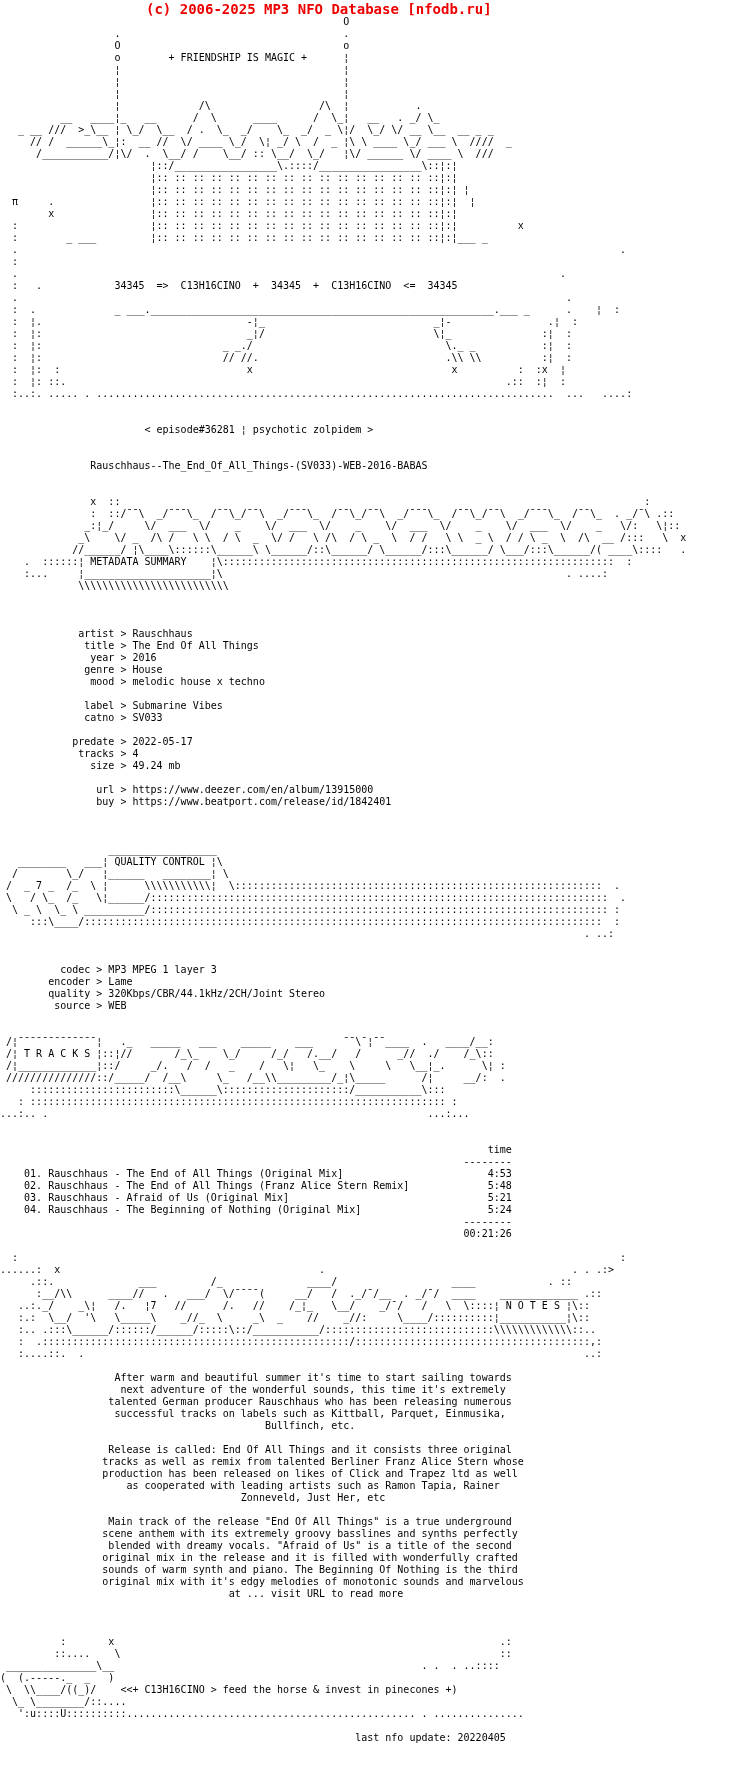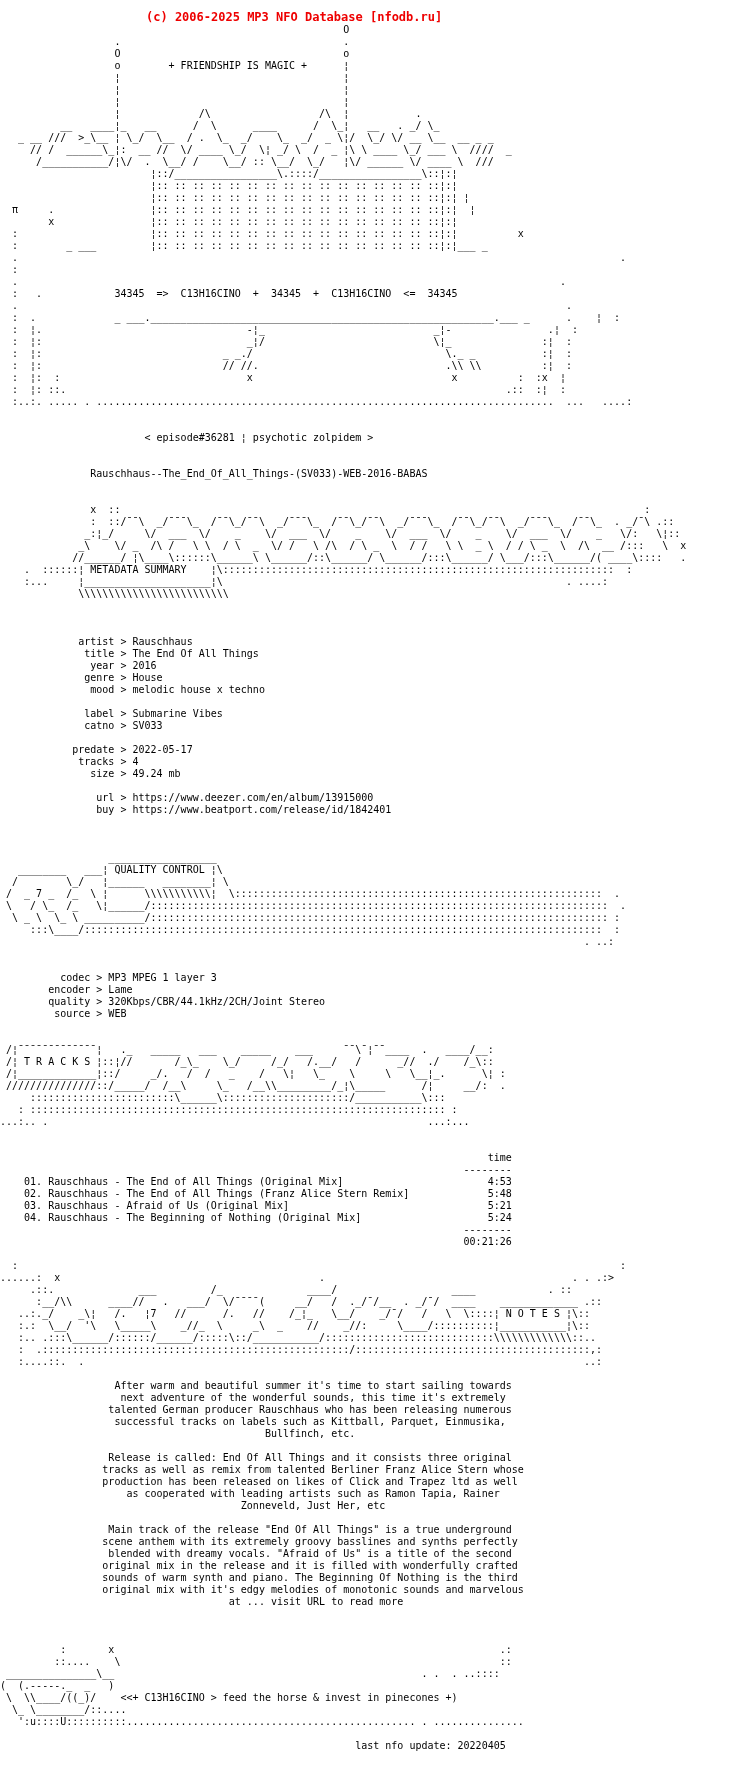--- a/index.html
+++ b/index.html
@@ -9,25 +9,25 @@
   }
   #screen {
     position: relative;
     width: 736px;
     height: 1788px;
     background: #ffffff;
     overflow: hidden;
   }
   .copyright-line {
     font-family: "DejaVu Sans Mono", "Liberation Mono", monospace;
-    font-size: 12px;
+    font-size: 14px;
     line-height: 14px;
     font-weight: bold;
     padding-left: 146px;
-    padding-top: 10px;
+    padding-top: 2px;
     white-space: pre;
     color: #ee0000;
   }
   pre.nfo {
     margin: 0;
     padding: 0;
     font-family: "DejaVu Sans Mono", "Liberation Mono", monospace;
     font-size: 10px;
     line-height: 12px;
     color: #000000;

